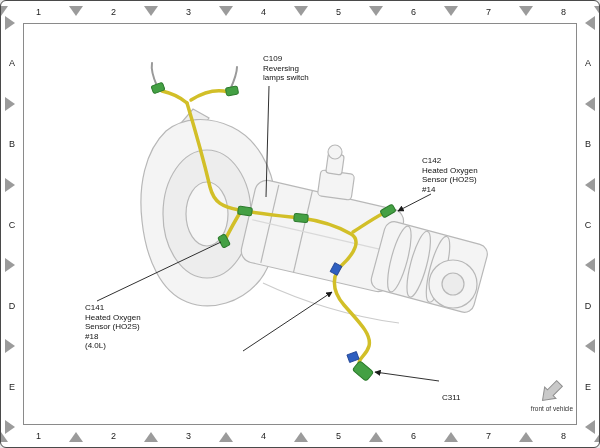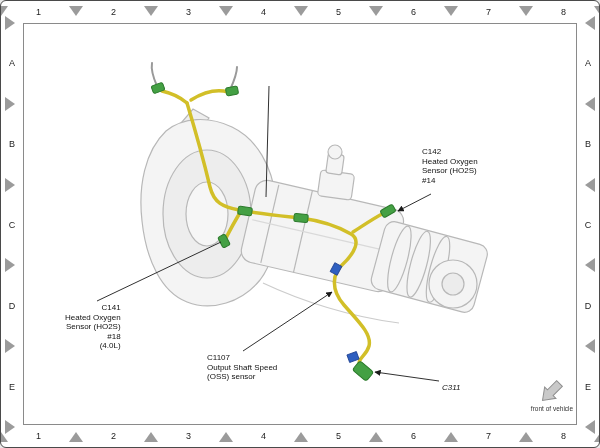--- a/index.html
+++ b/index.html
@@ -154,43 +154,43 @@
       <path d="M 430,193 L 397,210" marker-end="url(#arrow)"></path>
       <path d="M 242,350 L 331,291" marker-end="url(#arrow)"></path>
       <path d="M 438,380 L 374,371" marker-end="url(#arrow)"></path>
     </g>
 
     <g transform="translate(550 391) rotate(135)">
       <path d="M -12,-4 L 1,-4 L 1,-8 L 12,0 L 1,8 L 1,4 L -12,4 Z" fill="#c9c9c9" stroke="#8f8f8f" stroke-width="1"></path>
     </g>
   </svg>
 
-
-  <div class="callout" style="left:421px;top:146px;">
+  <div class="callout" style="left:262px;top:53px;">
+    <span>C109</span>
+    <span>Reversing</span>
+    <span>lamps switch</span>
+  </div>
+
+  <div class="callout" style="left:421px;top:155px;">
     <span>C142</span>
     <span>Heated Oxygen</span>
     <span>Sensor (HO2S)</span>
     <span>#14</span>
   </div>
 
-  <div class="callout" style="left:64px;top:302px;text-align:right;">
+  <div class="callout" style="left:84px;top:302px;">
     <span>C141</span>
     <span>Heated Oxygen</span>
     <span>Sensor (HO2S)</span>
     <span>#18</span>
     <span>(4.0L)</span>
   </div>
 
-  <div class="callout" style="left:206px;top:352px;">
-    <span>C1107</span>
-    <span>Output Shaft Speed</span>
-    <span>(OSS) sensor</span>
-  </div>
-
-  <div class="callout" style="left:441px;top:382px;font-style:italic;">
+
+  <div class="callout" style="left:441px;top:392px;">
     <span>C311</span>
   </div>
 
   <div class="front-label">front of vehicle</div>
 
 <div class="tri tri-down" style="left:-7px;top:5px"></div>
     <div class="tri tri-up" style="left:-7px;bottom:5px"></div>
     <div class="tri tri-down" style="left:68px;top:5px"></div>
     <div class="tri tri-up" style="left:68px;bottom:5px"></div>
     <div class="tri tri-down" style="left:143px;top:5px"></div>

